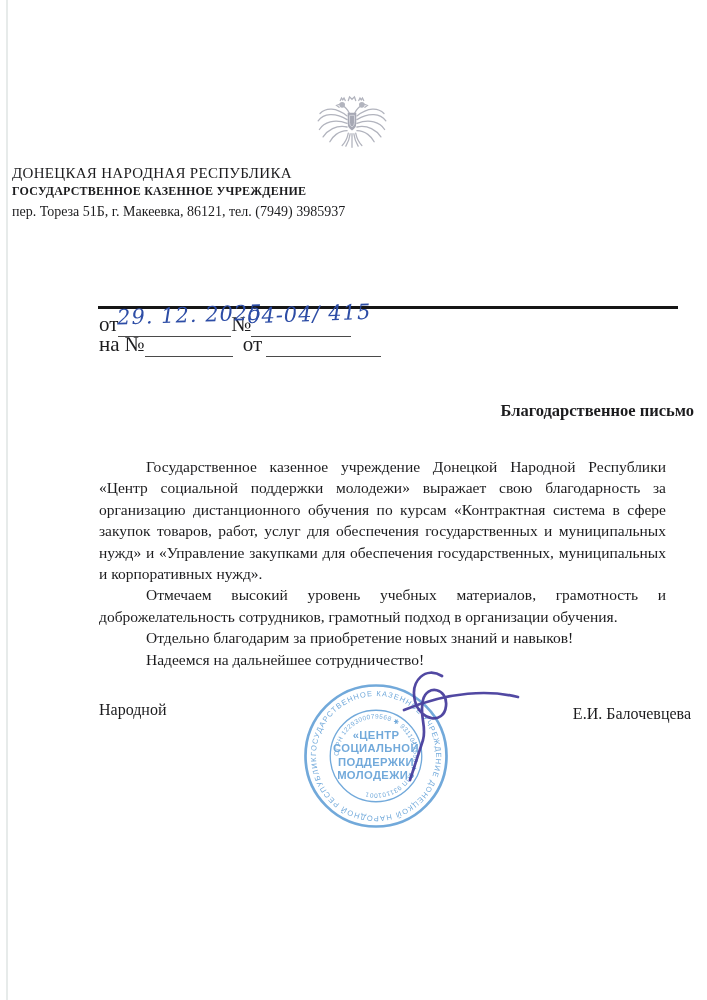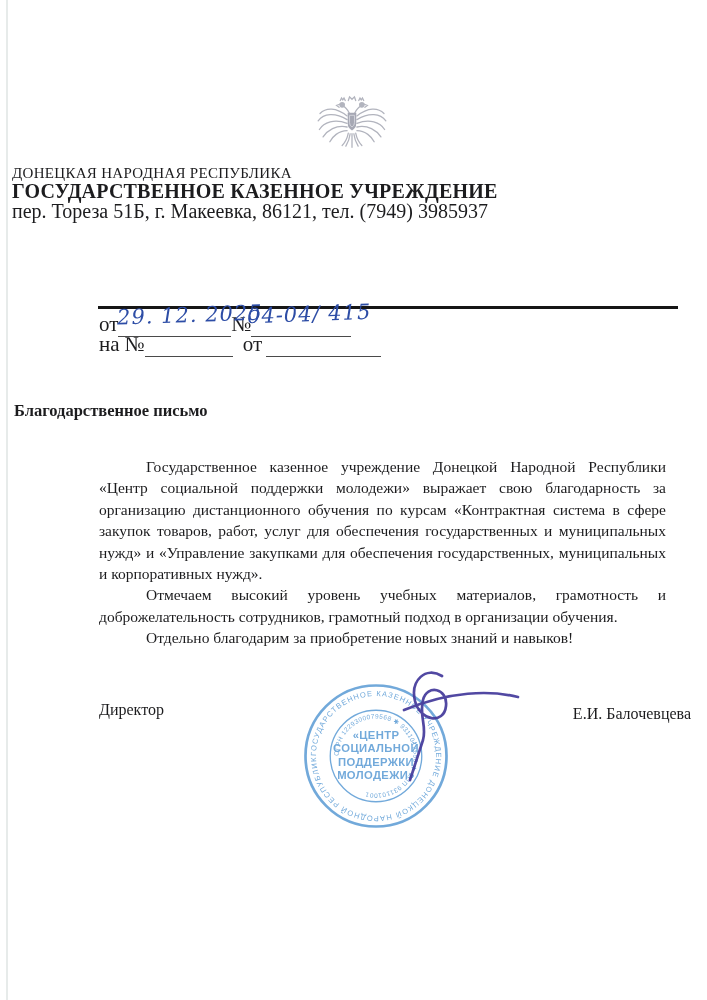--- a/index.html
+++ b/index.html
@@ -15,22 +15,22 @@
     position:absolute; left:6px; top:0; width:2px; height:1000px;
     background:#e7ebea;
   }
   
   .letterhead {
     position:absolute; top:95px; left:12px; width:680px;
     text-align:left; line-height:18px;
   }
   .emblem { display:block; margin:0 auto 5px auto; }
   .lh-country { font-size:15px; letter-spacing:.3px; }
-  .lh-bold { font-size:20px; font-weight:bold; letter-spacing:.2px; }
-  .lh-addr { font-size:20px; line-height:17px; }
+  .lh-bold { font-size:12px; font-weight:bold; letter-spacing:.2px; }
+  .lh-addr { font-size:14px; line-height:17px; }
   .lh-addr-first { margin-top:3px; }
   
   .rule {
     position:absolute; top:306px; left:98px; width:580px; height:3px;
     background:#161616;
   }
   .ref-row { position:absolute; left:99px; font-size:21px; white-space:nowrap; }
   .ref-row1 { top:312px; }
   .ref-row2 { top:332px; }
   .u {
@@ -41,21 +41,21 @@
     position:absolute; color:#2d4da6;
     font-family:"DejaVu Serif", serif; font-style:italic;
     font-size:21px; letter-spacing:1px; white-space:nowrap;
     transform:rotate(-2deg);
   }
   .hw-date { left:117px; top:303px; }
   .hw-number { left:247px; top:302px; }
   
   .doc-title {
     position:absolute; top:401px; left:14px; width:680px;
-    text-align:left; font-weight:bold; font-size:16.5px;
+    text-align:right; font-weight:bold; font-size:16.5px;
   }
   .body-text {
     position:absolute; top:456px; left:99px; width:567px;
     font-size:15.5px; line-height:21.4px; text-align:justify;
   }
   .body-text p { text-indent:47px; }
   
   .sig-row { position:absolute; top:701px; left:99px; width:592px; font-size:16px; }
   .sig-position { position:absolute; left:0; top:0; }
   .sig-name { position:absolute; right:0; top:4px; }
@@ -123,24 +123,25 @@
 </div>
 <div class="hw hw-date">29. 12. 2025</div>
 <div class="hw hw-number">04-04/ 415</div>
 
 <div class="doc-title">Благодарственное письмо</div>
 
 <div class="body-text">
   <p>Государственное казенное учреждение Донецкой Народной Республики «Центр социальной поддержки молодежи» выражает свою благодарность за организацию дистанционного обучения по курсам «Контрактная система в сфере закупок товаров, работ, услуг для обеспечения государственных и муниципальных нужд» и «Управление закупками для обеспечения государственных, муниципальных и корпоративных нужд».</p>
   <p>Отмечаем высокий уровень учебных материалов, грамотность и доброжелательность сотрудников, грамотный подход в организации обучения.</p>
   <p>Отдельно благодарим за приобретение новых знаний и навыков!</p>
+  <p>Надеемся на дальнейшее сотрудничество!</p>
 </div>
 
 <div class="sig-row">
-  <span class="sig-position">Директор</span>
+  <span class="sig-position">Народной</span>
   <span class="sig-name">Е.И. Балочевцева</span>
 </div>
 
 <svg class="stamp" width="150" height="150" viewBox="0 0 200 200" aria-hidden="true">
   <defs>
     <path id="oring" d="M100,100 m-80,0 a80,80 0 1,1 160,0 a80,80 0 1,1 -160,0"></path>
     <path id="iring" d="M100,100 m-50,0 a50,50 0 1,1 100,0 a50,50 0 1,1 -100,0"></path>
   </defs>
   <g opacity="0.88">
     <circle cx="100" cy="100" r="94" fill="none" stroke="#5f9ed6" stroke-width="3.6"></circle>

